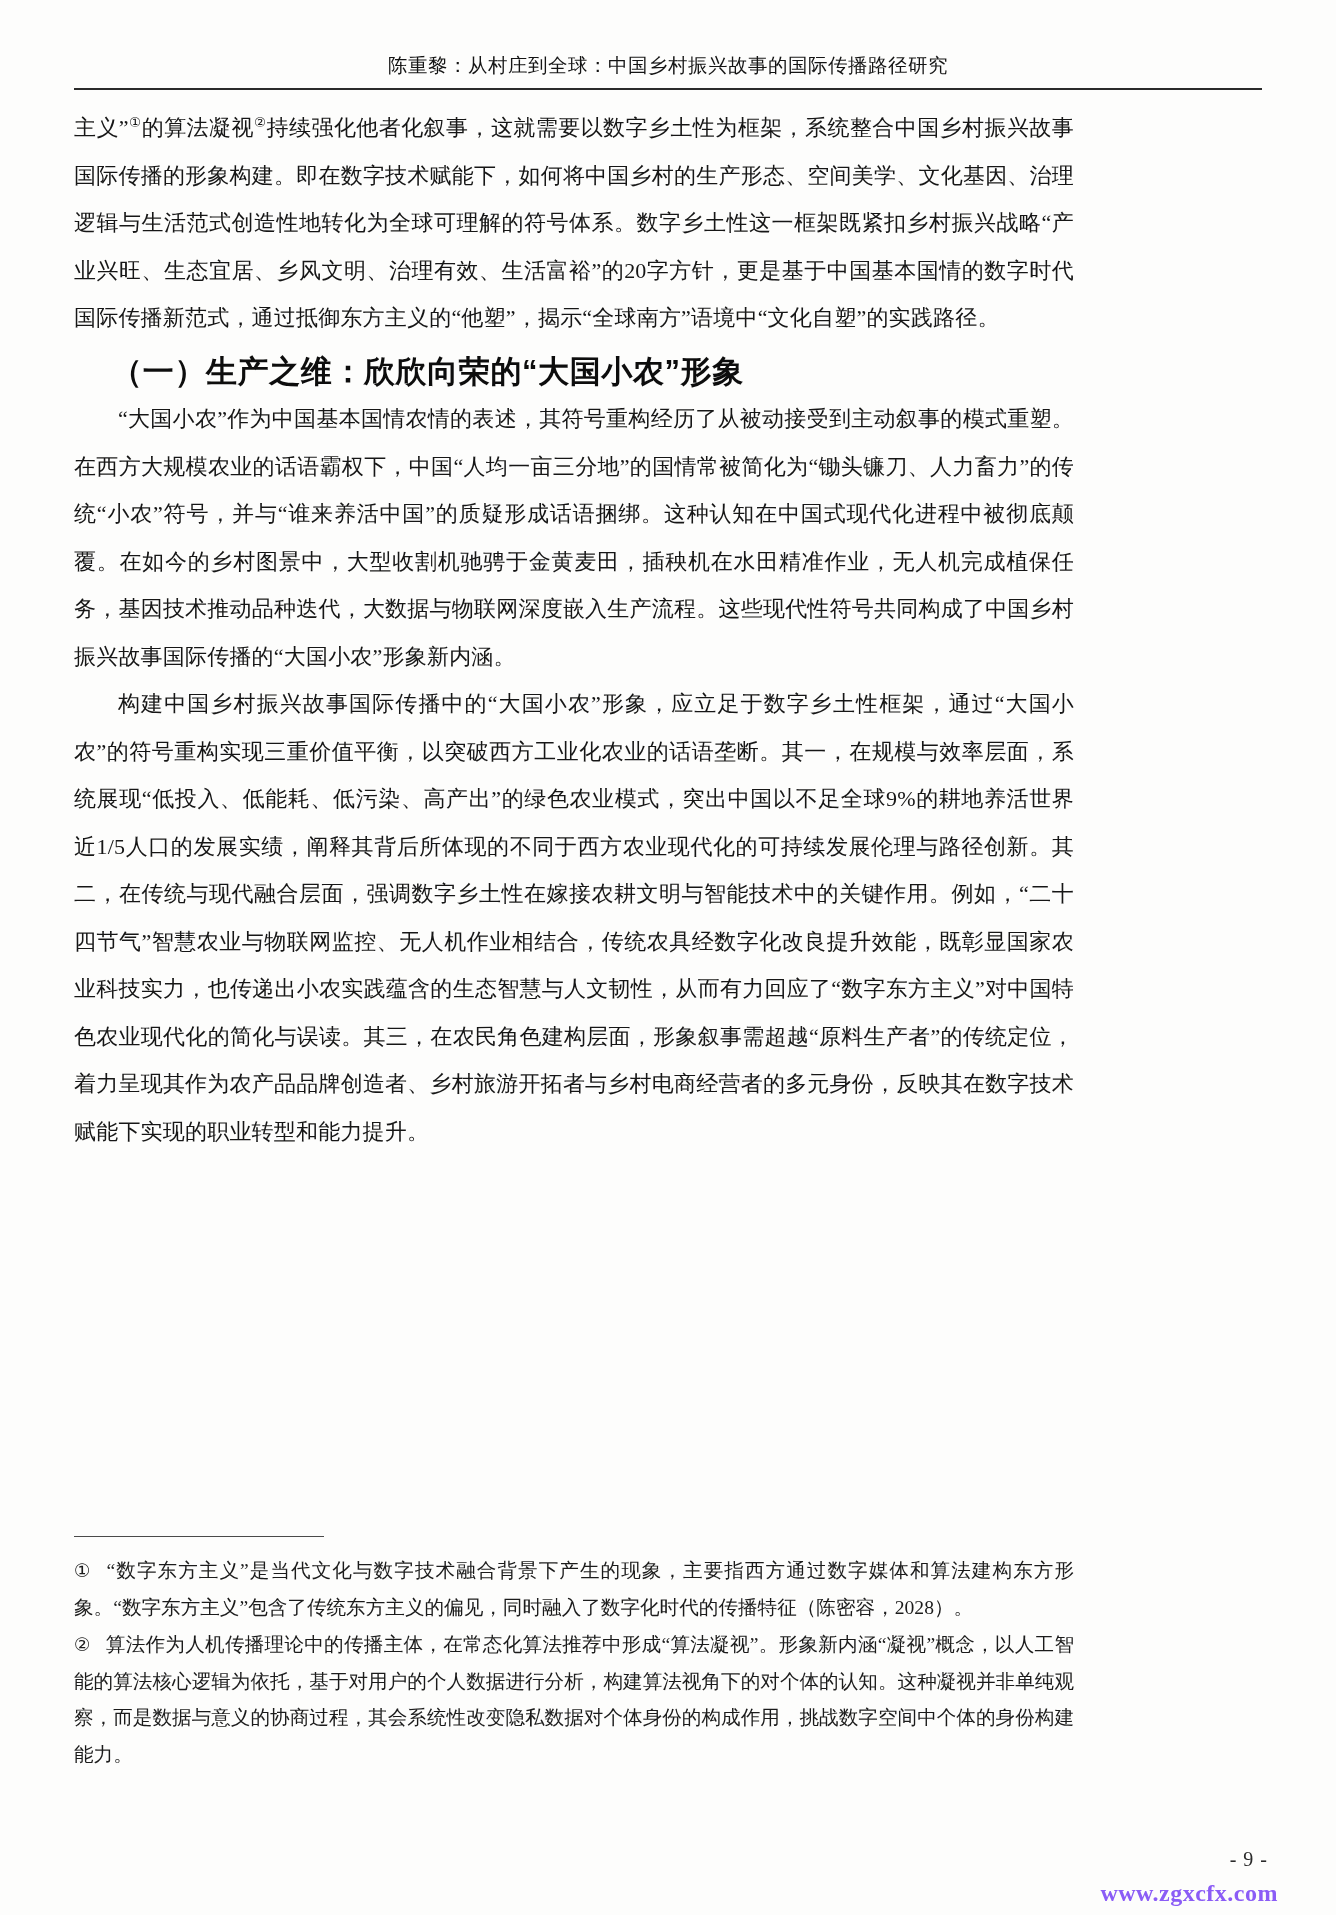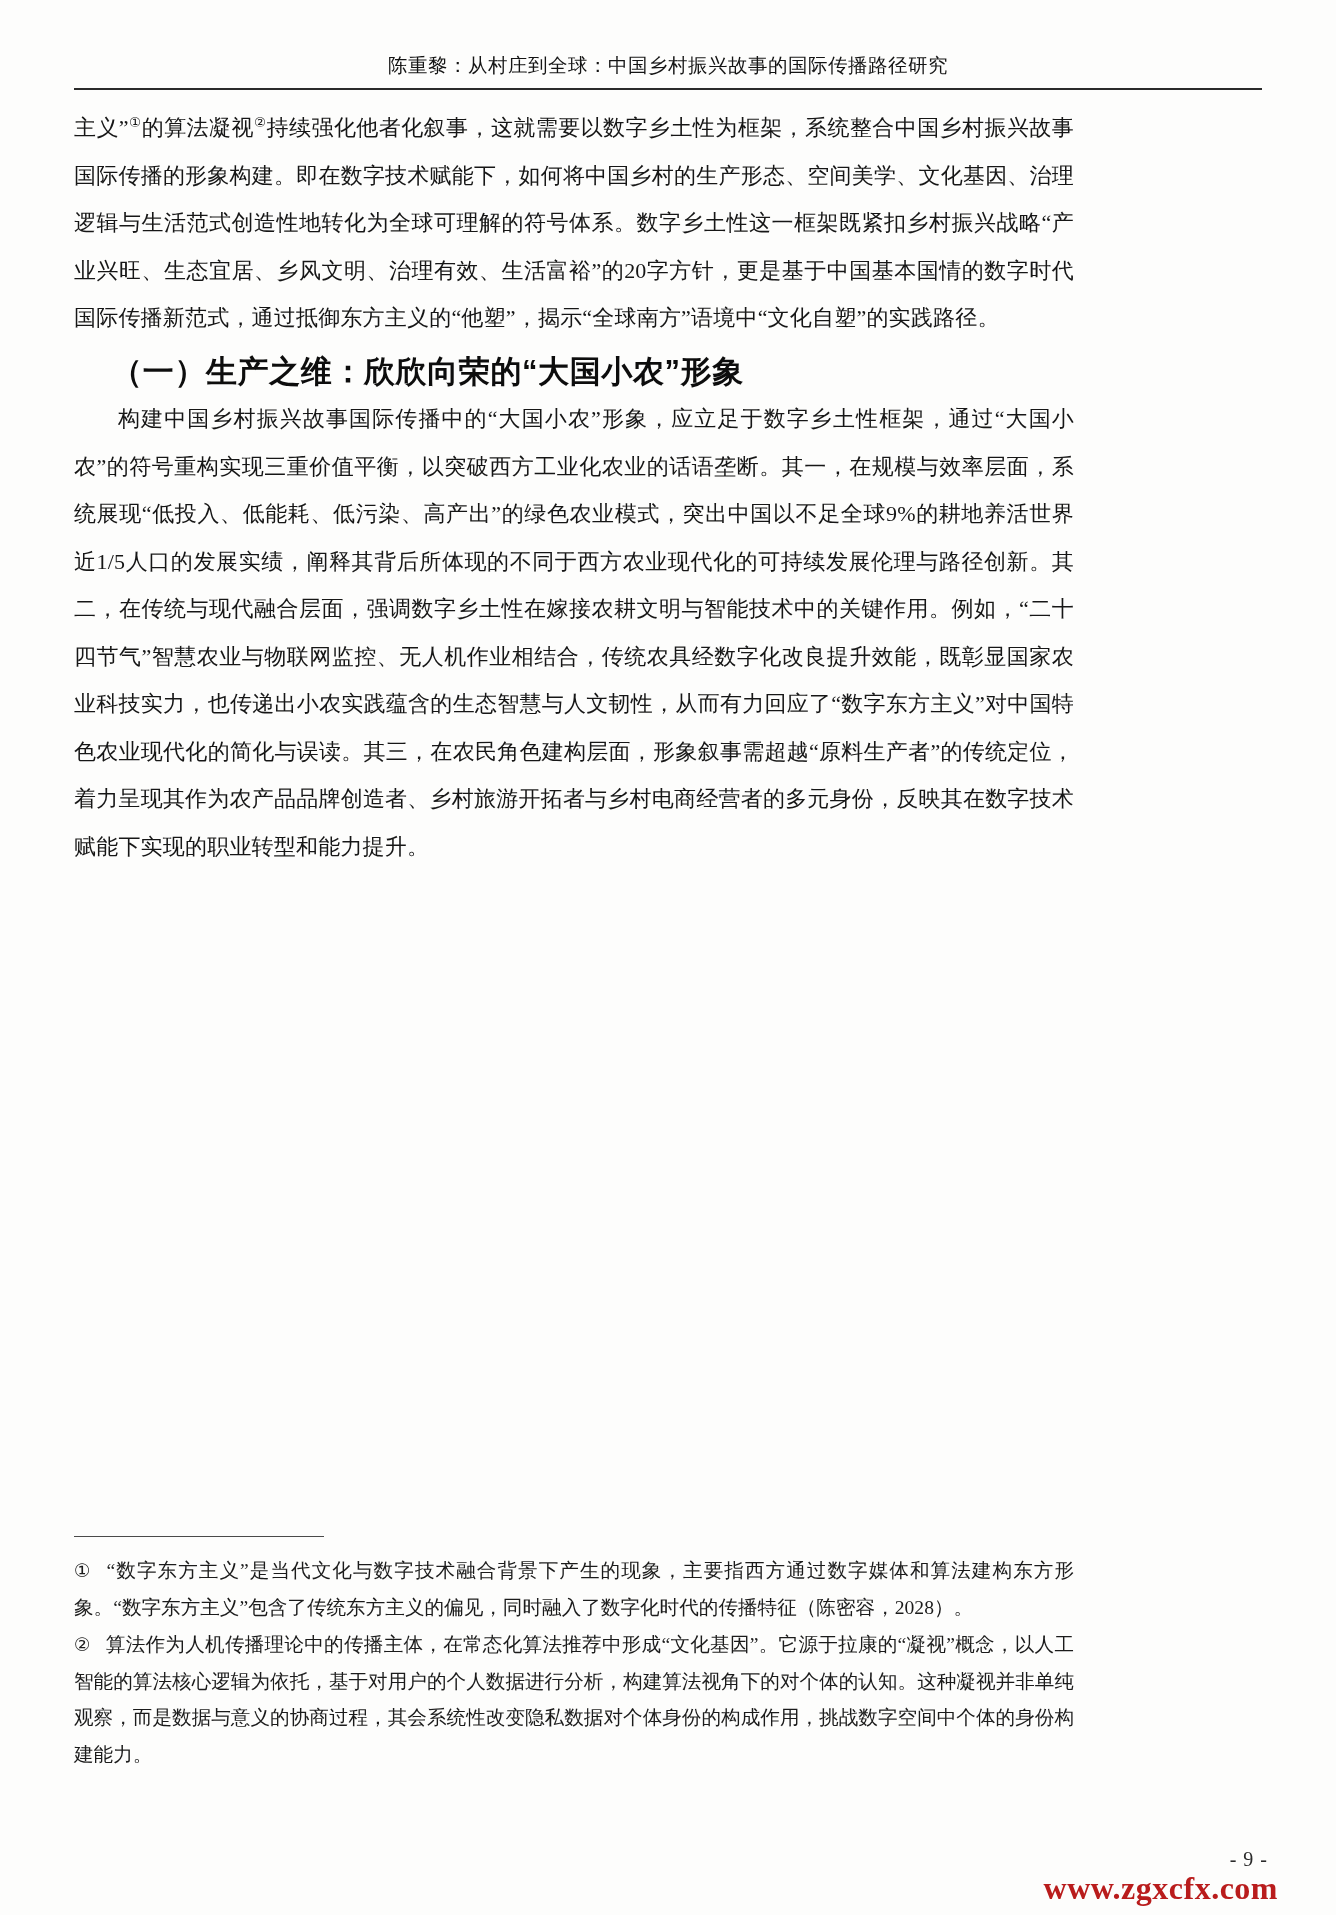--- a/index.html
+++ b/index.html
@@ -122,51 +122,52 @@
     bottom: 44px;
     font-size: 20px;
     color: #2a2a2a;
     font-family: "Liberation Serif", "DejaVu Serif", serif;
     letter-spacing: 1px;
   }
   .watermark {
     position: absolute;
     right: 58px;
     bottom: 8px;
-    font-size: 32px;
+    font-size: 24px;
     font-weight: bold;
     letter-spacing: 0.5px;
-    color: #b91c1c;
+    color: #8b5cf6;
     font-family: "Liberation Serif", "DejaVu Serif", serif;
     user-select: none;
   }
 </style>
 </head>
 <body>
 
 <div class="page">
 
   <div class="running-head">陈重黎：从村庄到全球：中国乡村振兴故事的国际传播路径研究</div>
   <div class="head-rule"></div>
 
   <div class="body-col">
 
     <p class="para"><span>主义”</span><sup class="fn">①</sup><span>的算法凝视</span><sup class="fn">②</sup><span>持续强化他者化叙事，这就需要以数字乡土性为框架，系统整合中国乡村振兴故事国际传播的形象构建。即在数字技术赋能下，如何将中国乡村的生产形态、空间美学、文化基因、治理逻辑与生活范式创造性地转化为全球可理解的符号体系。数字乡土性这一框架既紧扣乡村振兴战略“产业兴旺、生态宜居、乡风文明、治理有效、生活富裕”的20字方针，更是基于中国基本国情的数字时代国际传播新范式，通过抵御东方主义的“他塑”，揭示“全球南方”语境中“文化自塑”的实践路径。</span></p>
 
     <h2 class="section-heading">（一）生产之维：欣欣向荣的“大国小农”形象</h2>
 
+    <p class="para indent">“大国小农”作为中国基本国情农情的表述，其符号重构经历了从被动接受到主动叙事的模式重塑。在西方大规模农业的话语霸权下，中国“人均一亩三分地”的国情常被简化为“锄头镰刀、人力畜力”的传统“小农”符号，并与“谁来养活中国”的质疑形成话语捆绑。这种认知在中国式现代化进程中被彻底颠覆。在如今的乡村图景中，大型收割机驰骋于金黄麦田，插秧机在水田精准作业，无人机完成植保任务，基因技术推动品种迭代，大数据与物联网深度嵌入生产流程。这些现代性符号共同构成了中国乡村振兴故事国际传播的“大国小农”形象新内涵。</p>
 
     <p class="para indent">构建中国乡村振兴故事国际传播中的“大国小农”形象，应立足于数字乡土性框架，通过“大国小农”的符号重构实现三重价值平衡，以突破西方工业化农业的话语垄断。其一，在规模与效率层面，系统展现“低投入、低能耗、低污染、高产出”的绿色农业模式，突出中国以不足全球9%的耕地养活世界近1/5人口的发展实绩，阐释其背后所体现的不同于西方农业现代化的可持续发展伦理与路径创新。其二，在传统与现代融合层面，强调数字乡土性在嫁接农耕文明与智能技术中的关键作用。例如，“二十四节气”智慧农业与物联网监控、无人机作业相结合，传统农具经数字化改良提升效能，既彰显国家农业科技实力，也传递出小农实践蕴含的生态智慧与人文韧性，从而有力回应了“数字东方主义”对中国特色农业现代化的简化与误读。其三，在农民角色建构层面，形象叙事需超越“原料生产者”的传统定位，着力呈现其作为农产品品牌创造者、乡村旅游开拓者与乡村电商经营者的多元身份，反映其在数字技术赋能下实现的职业转型和能力提升。</p>
 
   </div>
 
   <div class="fn-rule"></div>
 
   <div class="footnotes">
     <p class="fnote"><span class="fn-marker">①</span><span>“数字东方主义”是当代文化与数字技术融合背景下产生的现象，主要指西方通过数字媒体和算法建构东方形象。“数字东方主义”包含了传统东方主义的偏见，同时融入了数字化时代的传播特征（陈密容，2028）。</span></p>
-    <p class="fnote"><span class="fn-marker">②</span><span>算法作为人机传播理论中的传播主体，在常态化算法推荐中形成“文化基因”。它源于拉康的“凝视”概念，以人工智能的算法核心逻辑为依托，基于对用户的个人数据进行分析，构建算法视角下的对个体的认知。这种凝视并非单纯观察，而是数据与意义的协商过程，其会系统性改变隐私数据对个体身份的构成作用，挑战数字空间中个体的身份构建能力。</span></p>
+    <p class="fnote"><span class="fn-marker">②</span><span>算法作为人机传播理论中的传播主体，在常态化算法推荐中形成“算法凝视”。形象新内涵“凝视”概念，以人工智能的算法核心逻辑为依托，基于对用户的个人数据进行分析，构建算法视角下的对个体的认知。这种凝视并非单纯观察，而是数据与意义的协商过程，其会系统性改变隐私数据对个体身份的构成作用，挑战数字空间中个体的身份构建能力。</span></p>
   </div>
 
   <div class="page-number">- 9 -</div>
 
   <div class="watermark">www.zgxcfx.com</div>
 
 </div>
 
 </body></html>

